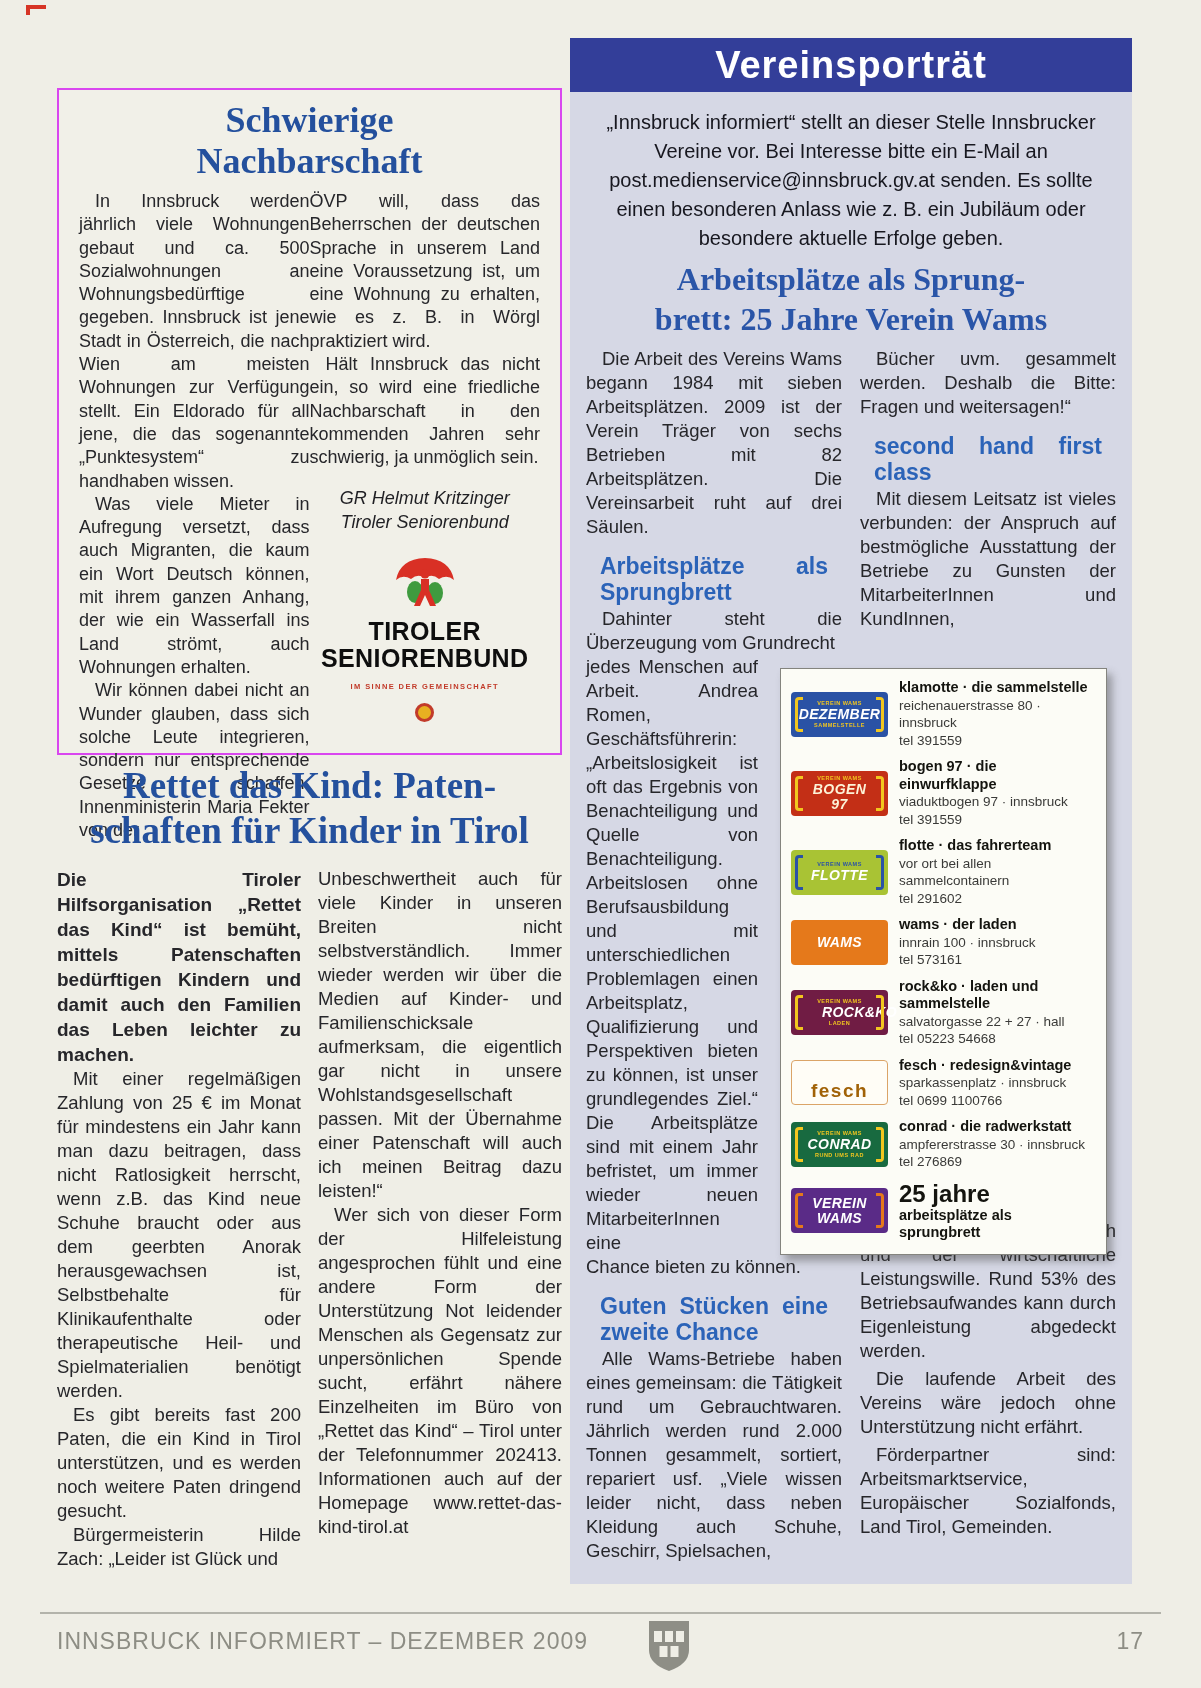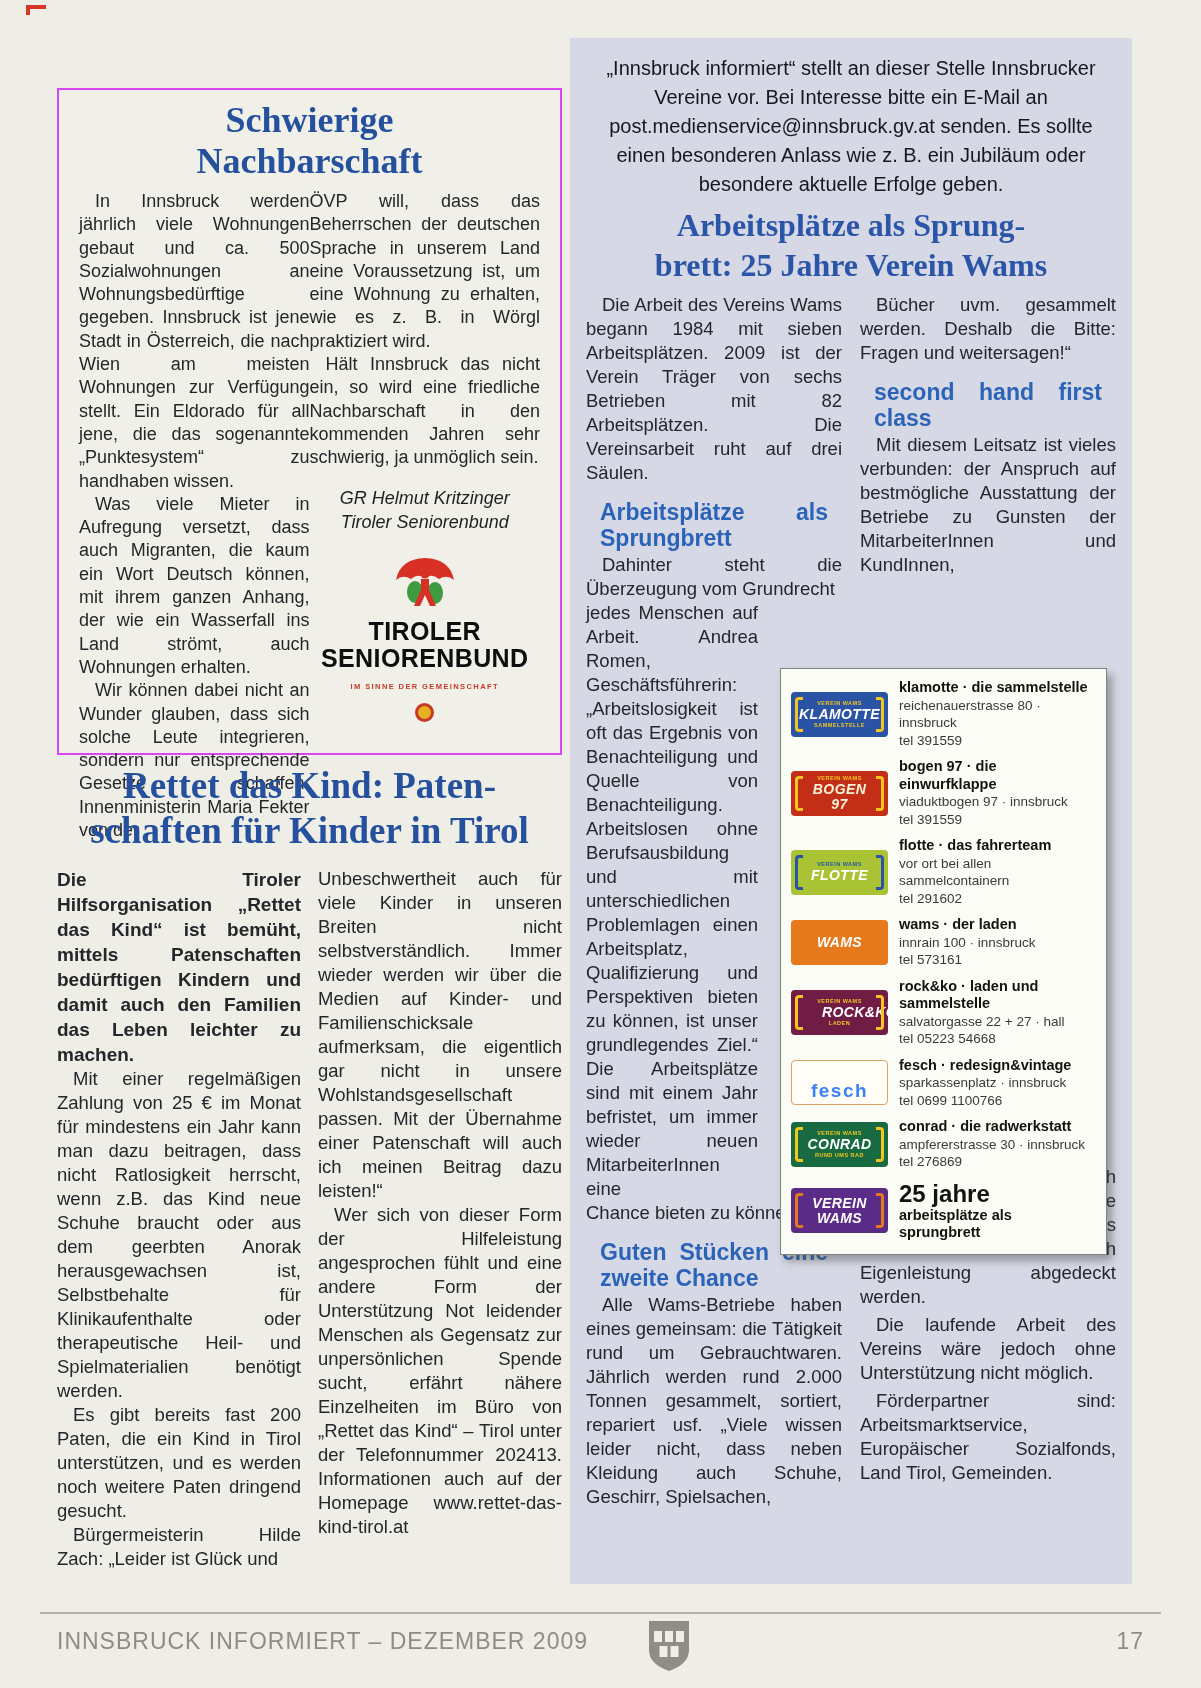--- a/index.html
+++ b/index.html
@@ -112,20 +112,23 @@
         <div class="sb-name">TIROLER</div>
         <div class="sb-name">SENIORENBUND</div>
         <div class="sb-tag">IM SINNE DER GEMEINSCHAFT</div>
         <div class="sb-emblem"></div>
       </div>
     </div>
   </div>
 </section>
 
 <section class="panel">
+  <header class="banner">
+    <span>Vereinsporträt</span>
+  </header>
   <p class="intro" style="text-align:center">„Innsbruck informiert“ stellt an dieser Stelle Innsbrucker Vereine vor. Bei Interesse bitte ein E-Mail an post.medienservice@innsbruck.gv.at senden. Es sollte einen besonderen Anlass wie z. B. ein Jubiläum oder besondere aktuelle Erfolge geben.</p>
   <h2 class="headline">
     <span>Arbeitsplätze als Sprung-</span><br>
     <span>brett: 25 Jahre Verein Wams</span>
   </h2>
   <div class="panel-cols">
     <div class="pcol">
       <p class="ind">Die Arbeit des Vereins Wams begann 1984 mit sieben Arbeitsplätzen. 2009 ist der Verein Träger von sechs Betrieben mit 82 Arbeitsplätzen. Die Vereinsarbeit ruht auf drei Säulen.</p>
       <p class="subhead">Arbeitsplätze als Sprungbrett</p>
       <p class="ind">Dahinter steht die Überzeugung vom Grundrecht</p>
@@ -133,34 +136,34 @@
       <p>Chance bieten zu können.</p>
       <p class="subhead">Guten Stücken eine zweite Chance</p>
       <p class="ind">Alle Wams-Betriebe haben eines gemeinsam: die Tätigkeit rund um Gebrauchtwaren. Jährlich werden rund 2.000 Tonnen gesammelt, sortiert, repariert usf. „Viele wissen leider nicht, dass neben Kleidung auch Schuhe, Geschirr, Spielsachen,</p>
     </div>
     <div class="pcol">
       <p class="ind">Bücher uvm. gesammelt werden. Deshalb die Bitte: Fragen und weitersagen!“</p>
       <p class="subhead">second hand first class</p>
       <p class="ind">Mit diesem Leitsatz ist vieles verbunden: der Anspruch auf bestmögliche Ausstattung der Betriebe zu Gunsten der MitarbeiterInnen und KundInnen,</p>
       <div class="wspacer"></div>
       <p>ein hoher Qualitätsanspruch und der wirtschaftliche Leistungswille. Rund 53% des Betriebsaufwandes kann durch Eigenleistung abgedeckt werden.</p>
-      <p class="ind" style="margin-top:4px">Die laufende Arbeit des Vereins wäre jedoch ohne Unterstützung nicht möglich.</p>
+      <p class="ind" style="margin-top:4px">Die laufende Arbeit des Vereins wäre jedoch ohne Unterstützung nicht erfährt.</p>
       <p class="ind" style="margin-top:4px">Förderpartner sind: Arbeitsmarktservice, Europäischer Sozialfonds, Land Tirol, Gemeinden.</p>
     </div>
   </div>
 </section>
 
 <aside class="logo-box">
   <div id="logo-rows">
   <div class="lrow">
     <div class="chip" style="background: rgb(42, 82, 165);">
       <span class="br bl" style="border-color: rgb(242, 198, 31); display: block;"></span>
       <span class="br brr" style="border-color: rgb(242, 198, 31); display: block;"></span>
       <span class="chip-top" style="color: rgb(242, 198, 31);">VEREIN WAMS</span>
-      <span class="chip-main" style="color: rgb(255, 255, 255);">KLAMOTTE</span>
+      <span class="chip-main" style="color: rgb(255, 255, 255);">DEZEMBER</span>
       <span class="chip-bottom" style="color: rgb(242, 198, 31);">SAMMELSTELLE</span>
     </div>
     <div class="ltext">
       <div class="lname">klamotte · die sammelstelle</div>
       <div class="laddr">reichenauerstrasse 80 · innsbruck</div>
       <div class="ltel">tel 391559</div>
     </div>
   </div>
 
   <div class="lrow">
@@ -217,21 +220,21 @@
     <div class="ltext">
       <div class="lname">rock&amp;ko · laden und sammelstelle</div>
       <div class="laddr">salvatorgasse 22 + 27 · hall</div>
       <div class="ltel">tel 05223 54668</div>
     </div>
   </div>
 
   <div class="lrow">
     <div class="chip" style="background: rgb(255, 253, 246); border: 1px solid rgb(219, 164, 103);">
 
-      <span class="chip-main" style="color: #3b82f6; margin-top: 16px;">fesch</span>
+      <span class="chip-main" style="color: #a16207; margin-top: 16px;">fesch</span>
 
     </div>
     <div class="ltext">
       <div class="lname">fesch · redesign&amp;vintage</div>
       <div class="laddr">sparkassenplatz · innsbruck</div>
       <div class="ltel">tel 0699 1100766</div>
     </div>
   </div>
 
   <div class="lrow">

